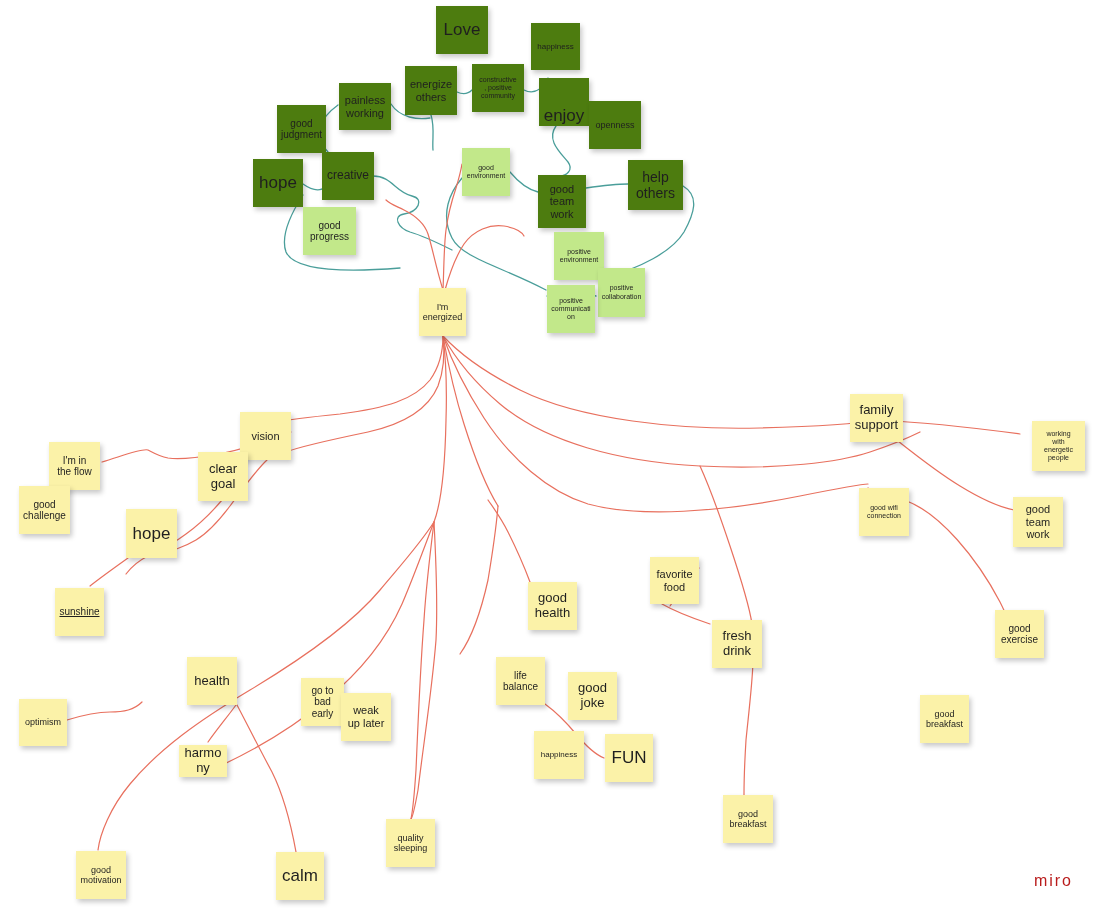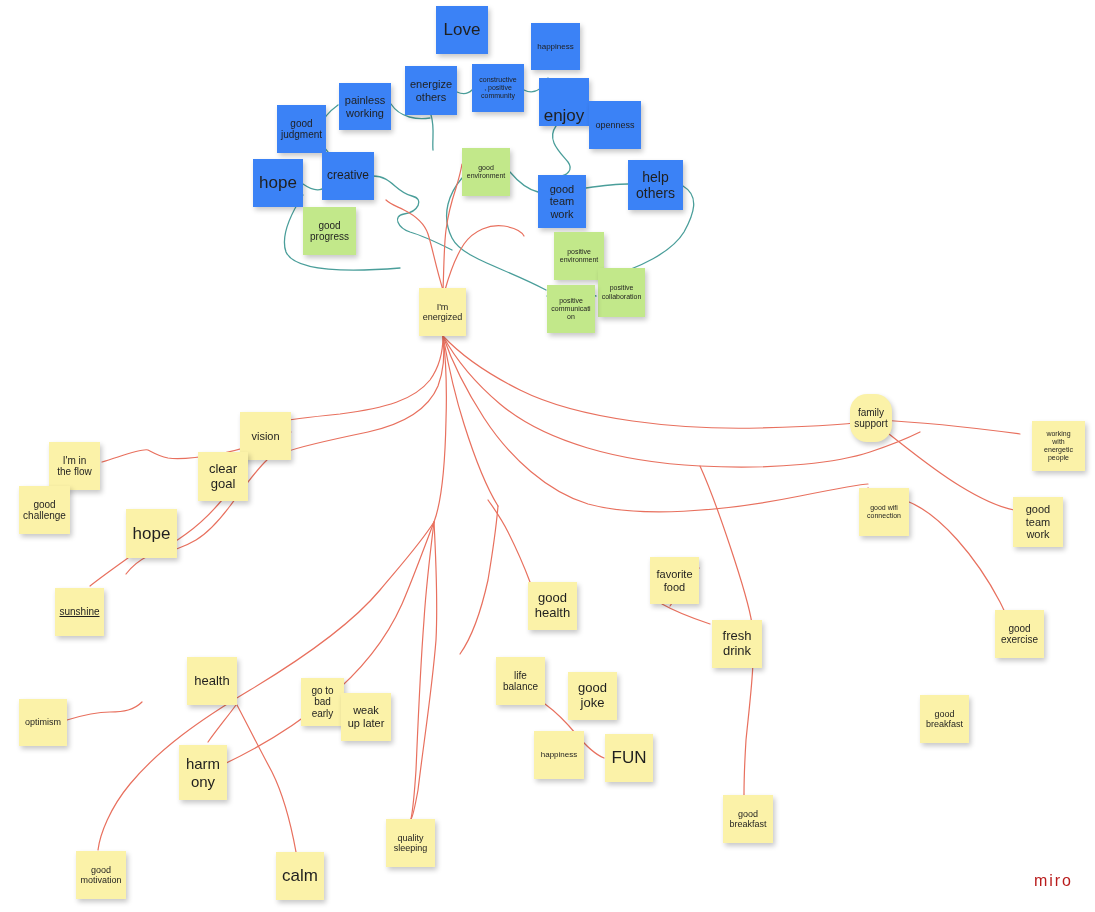--- a/index.html
+++ b/index.html
@@ -33,21 +33,21 @@
     justify-content: center;
     text-align: center;
     color: #1f1f1f;
     line-height: 1.15;
     padding: 3px;
     box-shadow: 2px 3px 5px rgba(0,0,0,0.22);
     overflow: hidden;
     word-break: break-word;
   }
   .note-yellow { background: #fbf2a8; }
-  .note-green  { background: #3b82f6; }
+  .note-green  { background: #4d7c0f; }
   .note-lgreen { background: #c2e88a; }
 
   .miro-logo {
     position: absolute;
     right: 22px;
     bottom: 22px;
     font-size: 16px;
     letter-spacing: 2px;
     color: #b91c1c;
     font-family: "Liberation Sans", sans-serif;
@@ -172,21 +172,21 @@
         <span style="white-space: pre-line;">positive
 collaboration</span>
       </div>
       <div class="note note-lgreen" style="left: 547px; top: 285px; width: 48px; height: 48px; font-size: 7px;">
         <span style="white-space: pre-line;">positive
 communication</span>
       </div>
       <div class="note note-yellow" style="left: 240px; top: 412px; width: 51px; height: 48px; font-size: 11px;">
         <span style="white-space: pre-line;">vision</span>
       </div>
-      <div class="note note-yellow" style="left: 850px; top: 394px; width: 42px; height: 48px; font-size: 10px; border-radius: 17px;">
+      <div class="note note-yellow" style="left: 850px; top: 394px; width: 53px; height: 48px; font-size: 13px;">
         <span style="white-space: pre-line;">family
 support</span>
       </div>
       <div class="note note-yellow" style="left: 1032px; top: 421px; width: 53px; height: 50px; font-size: 7px;">
         <span style="white-space: pre-line;">working
 with
 energetic
 people</span>
       </div>
       <div class="note note-yellow" style="left: 49px; top: 442px; width: 51px; height: 48px; font-size: 10px;">
@@ -258,21 +258,21 @@
       <div class="note note-yellow" style="left: 920px; top: 695px; width: 49px; height: 48px; font-size: 9px;">
         <span style="white-space: pre-line;">good
 breakfast</span>
       </div>
       <div class="note note-yellow" style="left: 534px; top: 731px; width: 50px; height: 48px; font-size: 8px;">
         <span style="white-space: pre-line;">happiness</span>
       </div>
       <div class="note note-yellow" style="left: 605px; top: 734px; width: 48px; height: 48px; font-size: 17px;">
         <span style="white-space: pre-line;">FUN</span>
       </div>
-      <div class="note note-yellow" style="left: 179px; top: 745px; width: 48px; height: 55px; font-size: 15px;">
+      <div class="note note-yellow" style="left: 179px; top: 745px; width: 48px; height: 32px; font-size: 13px;">
         <span style="white-space: pre-line;">harmony</span>
       </div>
       <div class="note note-yellow" style="left: 723px; top: 795px; width: 50px; height: 48px; font-size: 9px;">
         <span style="white-space: pre-line;">good
 breakfast</span>
       </div>
       <div class="note note-yellow" style="left: 386px; top: 819px; width: 49px; height: 48px; font-size: 9px;">
         <span style="white-space: pre-line;">quality
 sleeping</span>
       </div>

